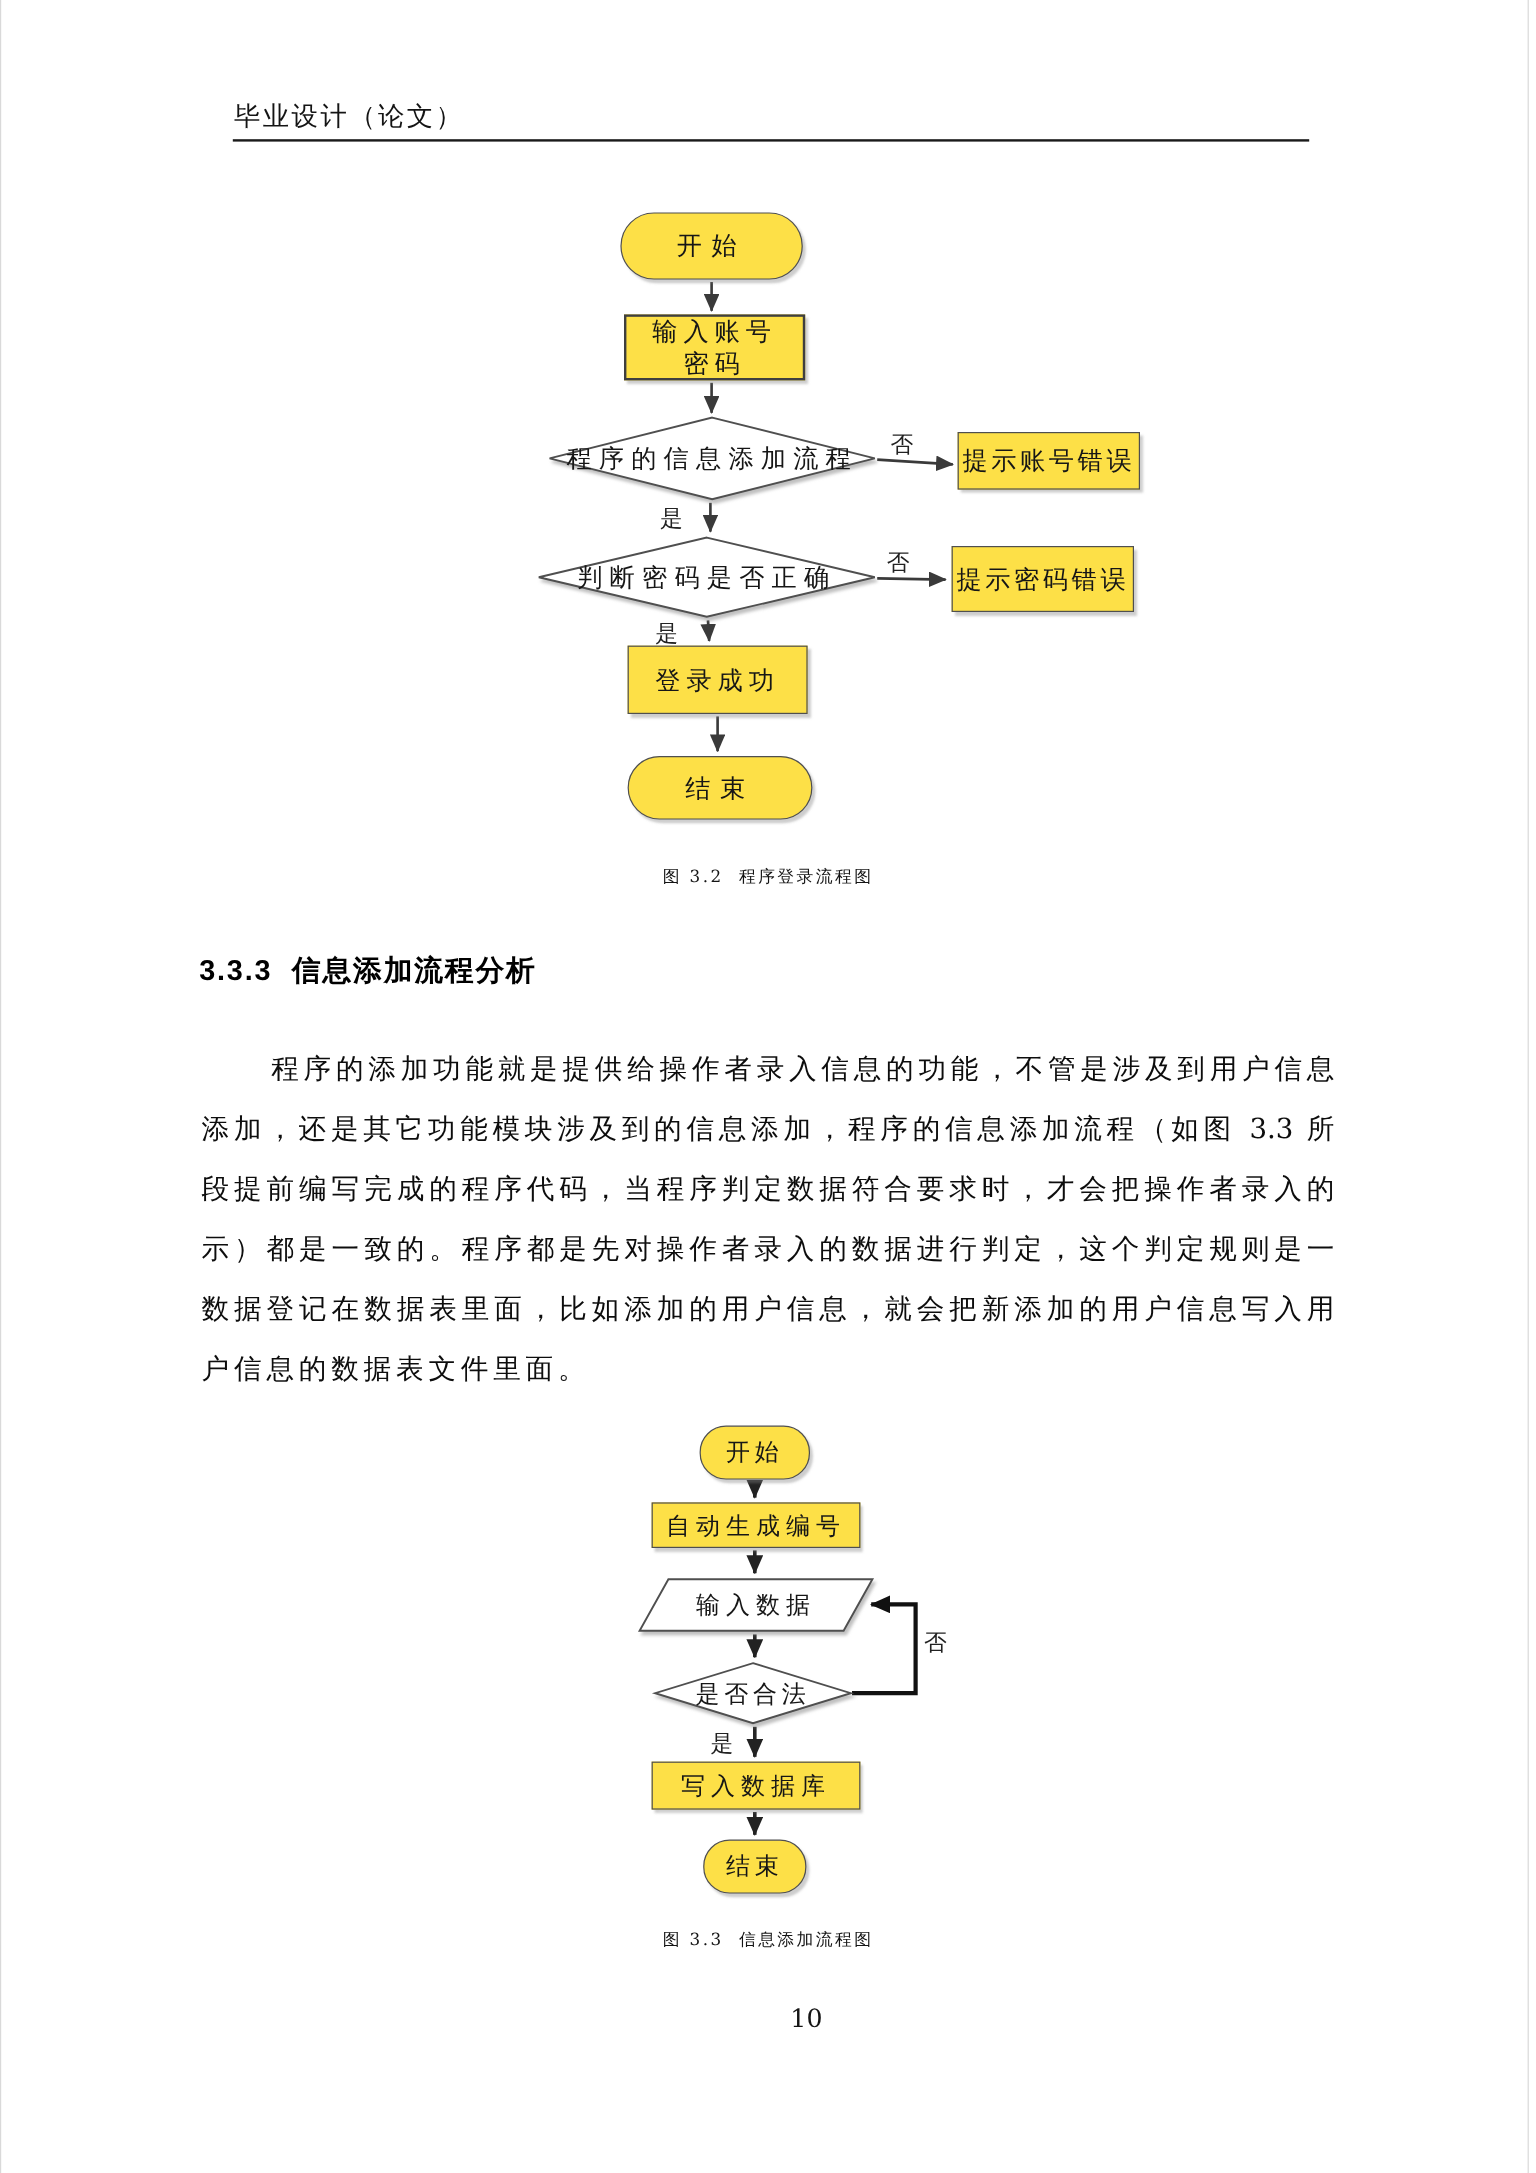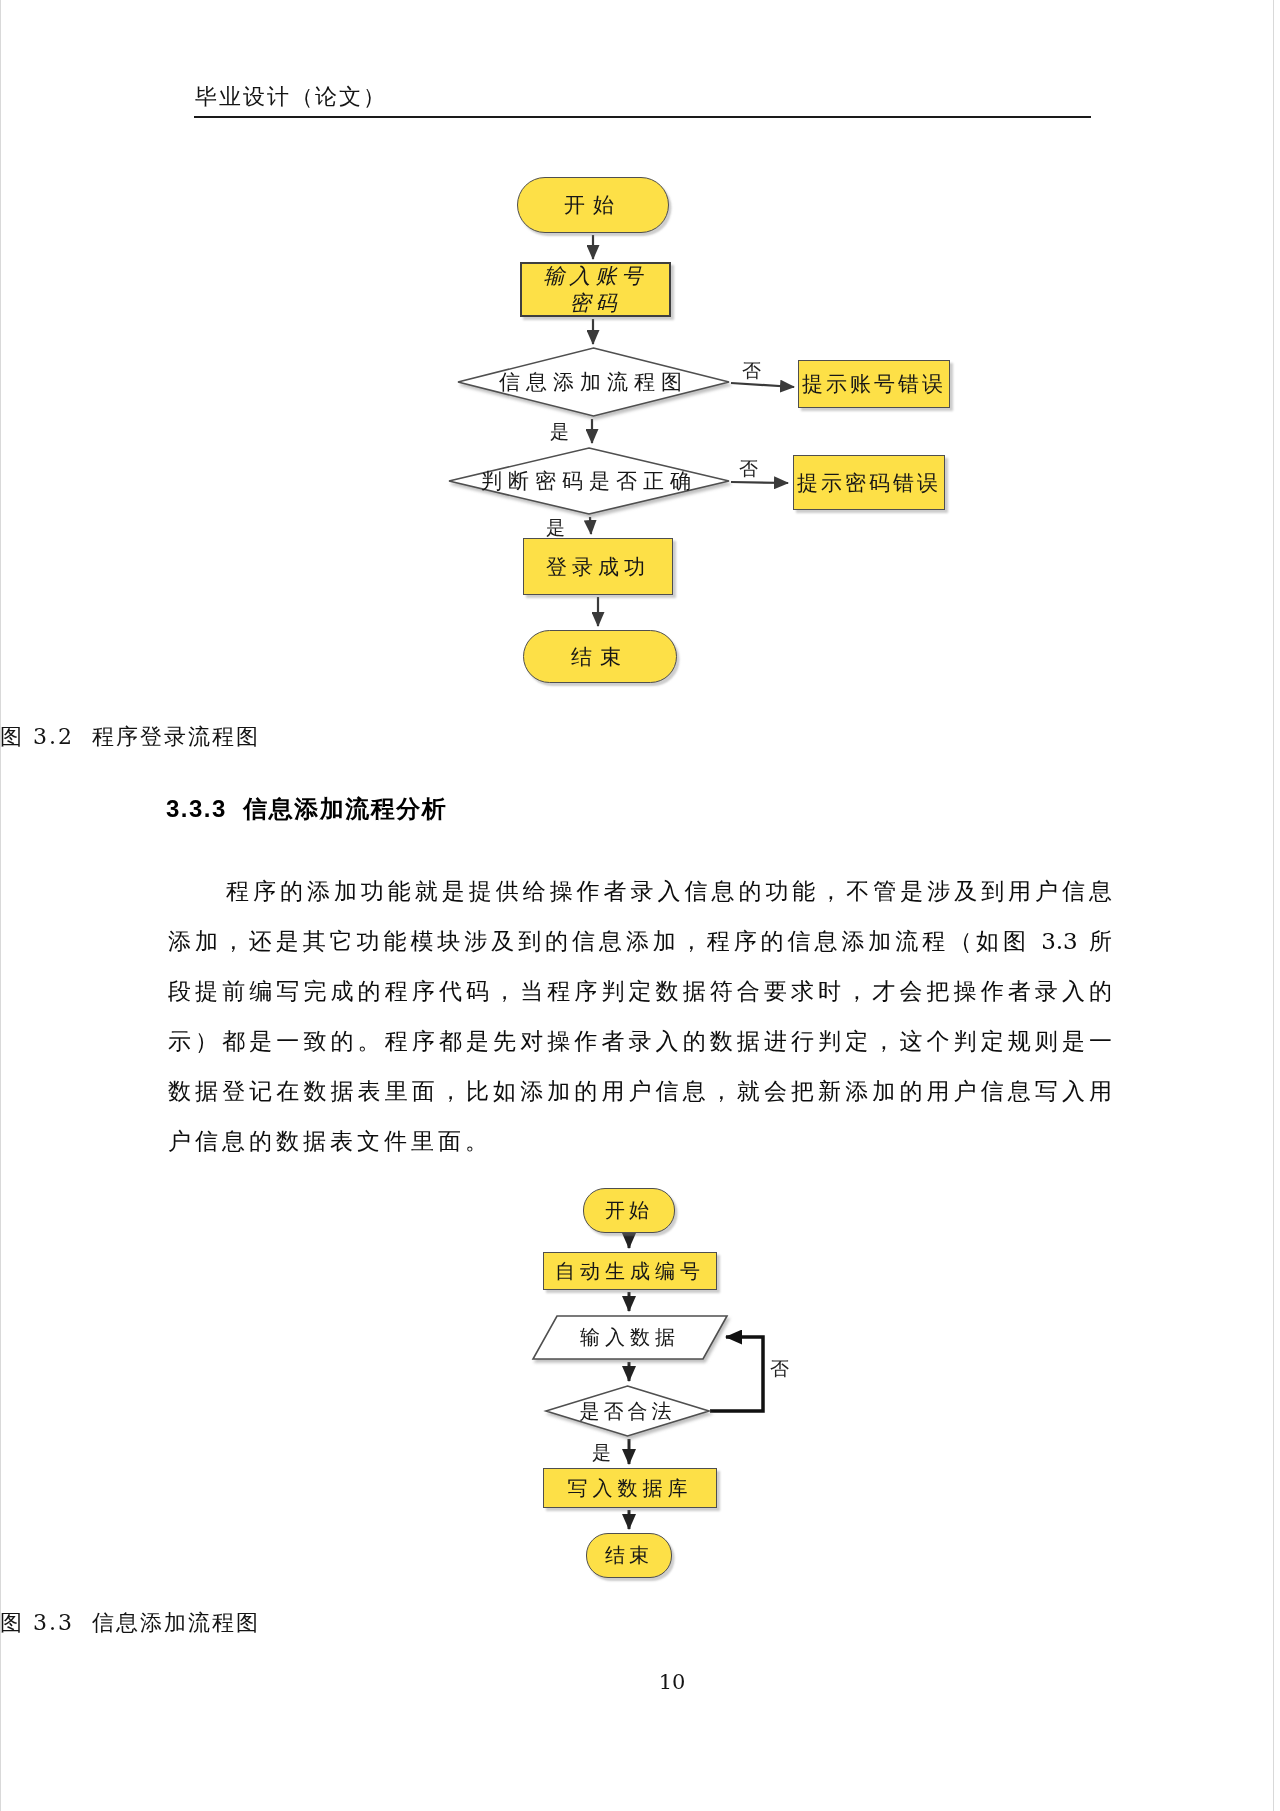--- a/index.html
+++ b/index.html
@@ -11,36 +11,36 @@
 
   
   .header-text { position:absolute; top:82px; left:195px; width:890px; 
                  font-size:22px; letter-spacing:2px; white-space:pre; }
   .header-rule { position:absolute; top:116px; left:194px; width:897px; height:2px; background:#1a1a1a; }
 
   
   .node { position:absolute; display:flex; align-items:center; justify-content:center;
           text-align:center; font-size:21px; color:#161616; }
   .box { background:#fde047; border:1.6px solid #4f4f4f; box-shadow:2.5px 3px 2px rgba(130,130,130,.4); box-sizing:border-box; }
-  .box2 { border-width:2px; border-color:#3f3f3f;font-style:italic; }
+  .box2 { border-width:2px; border-color:#3f3f3f; }
   .stadium { border-radius:28px; }
   .stadium-sm { border-radius:22px; }
   .poly svg { position:absolute; left:0; top:0; width:100%; height:100%; overflow:visible;
               filter:drop-shadow(2px 3px 1.5px rgba(130,130,130,.5)); }
   .poly polygon { fill:#ffffff; stroke:#4f4f4f; stroke-width:1.6; }
   .lbl { position:relative; z-index:1; }
   .fs20 { font-size:20px; }
   .ls3 { letter-spacing:3px; } .ls4 { letter-spacing:4px; } .ls5 { letter-spacing:5px; }
   .ls6 { letter-spacing:6px; } .ls8 { letter-spacing:8px; }
   .stack { display:flex; flex-direction:column; line-height:27px; position:relative; z-index:1; }
   .edge-label { position:absolute; font-size:19px; color:#222; }
   .connectors { position:absolute; left:0; top:0; pointer-events:none; }
 
   
-  .caption { position:absolute; left:0; width:1280px; font-size:22px;
+  .caption { position:absolute; left:0; width:1280px; text-align:center; font-size:14px;
              letter-spacing:2px; white-space:pre; }
   .section-heading { position:absolute; left:166px; top:793px; font-size:24px; font-weight:bold;
                      font-family:"Liberation Sans", sans-serif; letter-spacing:1.5px; white-space:pre; color:#000; }
   .para { position:absolute; left:168px; top:866px; width:944px; font-size:23px; line-height:50px; color:#0d0d0d; }
   .para .line { width:944px; box-sizing:border-box; text-align:justify; text-align-last:justify; height:50px; }
   .para .line.first { padding-left:58px; }
   .para .line.last { text-align-last:left; letter-spacing:4px; }
   .page-number { position:absolute; left:0; top:1670px; width:1280px; text-align:center; font-size:21px;margin-left:32px; }
 </style>
 </head>
@@ -95,21 +95,21 @@
     <div class="stack ls5">
       <span>输入账号</span>
       <span>密码</span>
     </div>
   </div>
 
   <div class="node poly" style="left:457px;top:347px;width:273px;height:70px">
     <svg viewBox="0 0 273 70">
       <polygon points="136.5,1 272,35 136.5,69 1,35"></polygon>
     </svg>
-    <span class="lbl ls6">信息添加流程图</span>
+    <span class="lbl ls6">程序的信息添加流程</span>
   </div>
 
   <div class="node box" style="left:798px;top:360px;width:152px;height:48px">
     <span class="lbl ls3">提示账号错误</span>
   </div>
 
   <div class="node poly" style="left:448px;top:447px;width:282px;height:68px">
     <svg viewBox="0 0 282 68">
       <polygon points="141,1 281,34 141,67 1,34"></polygon>
     </svg>

